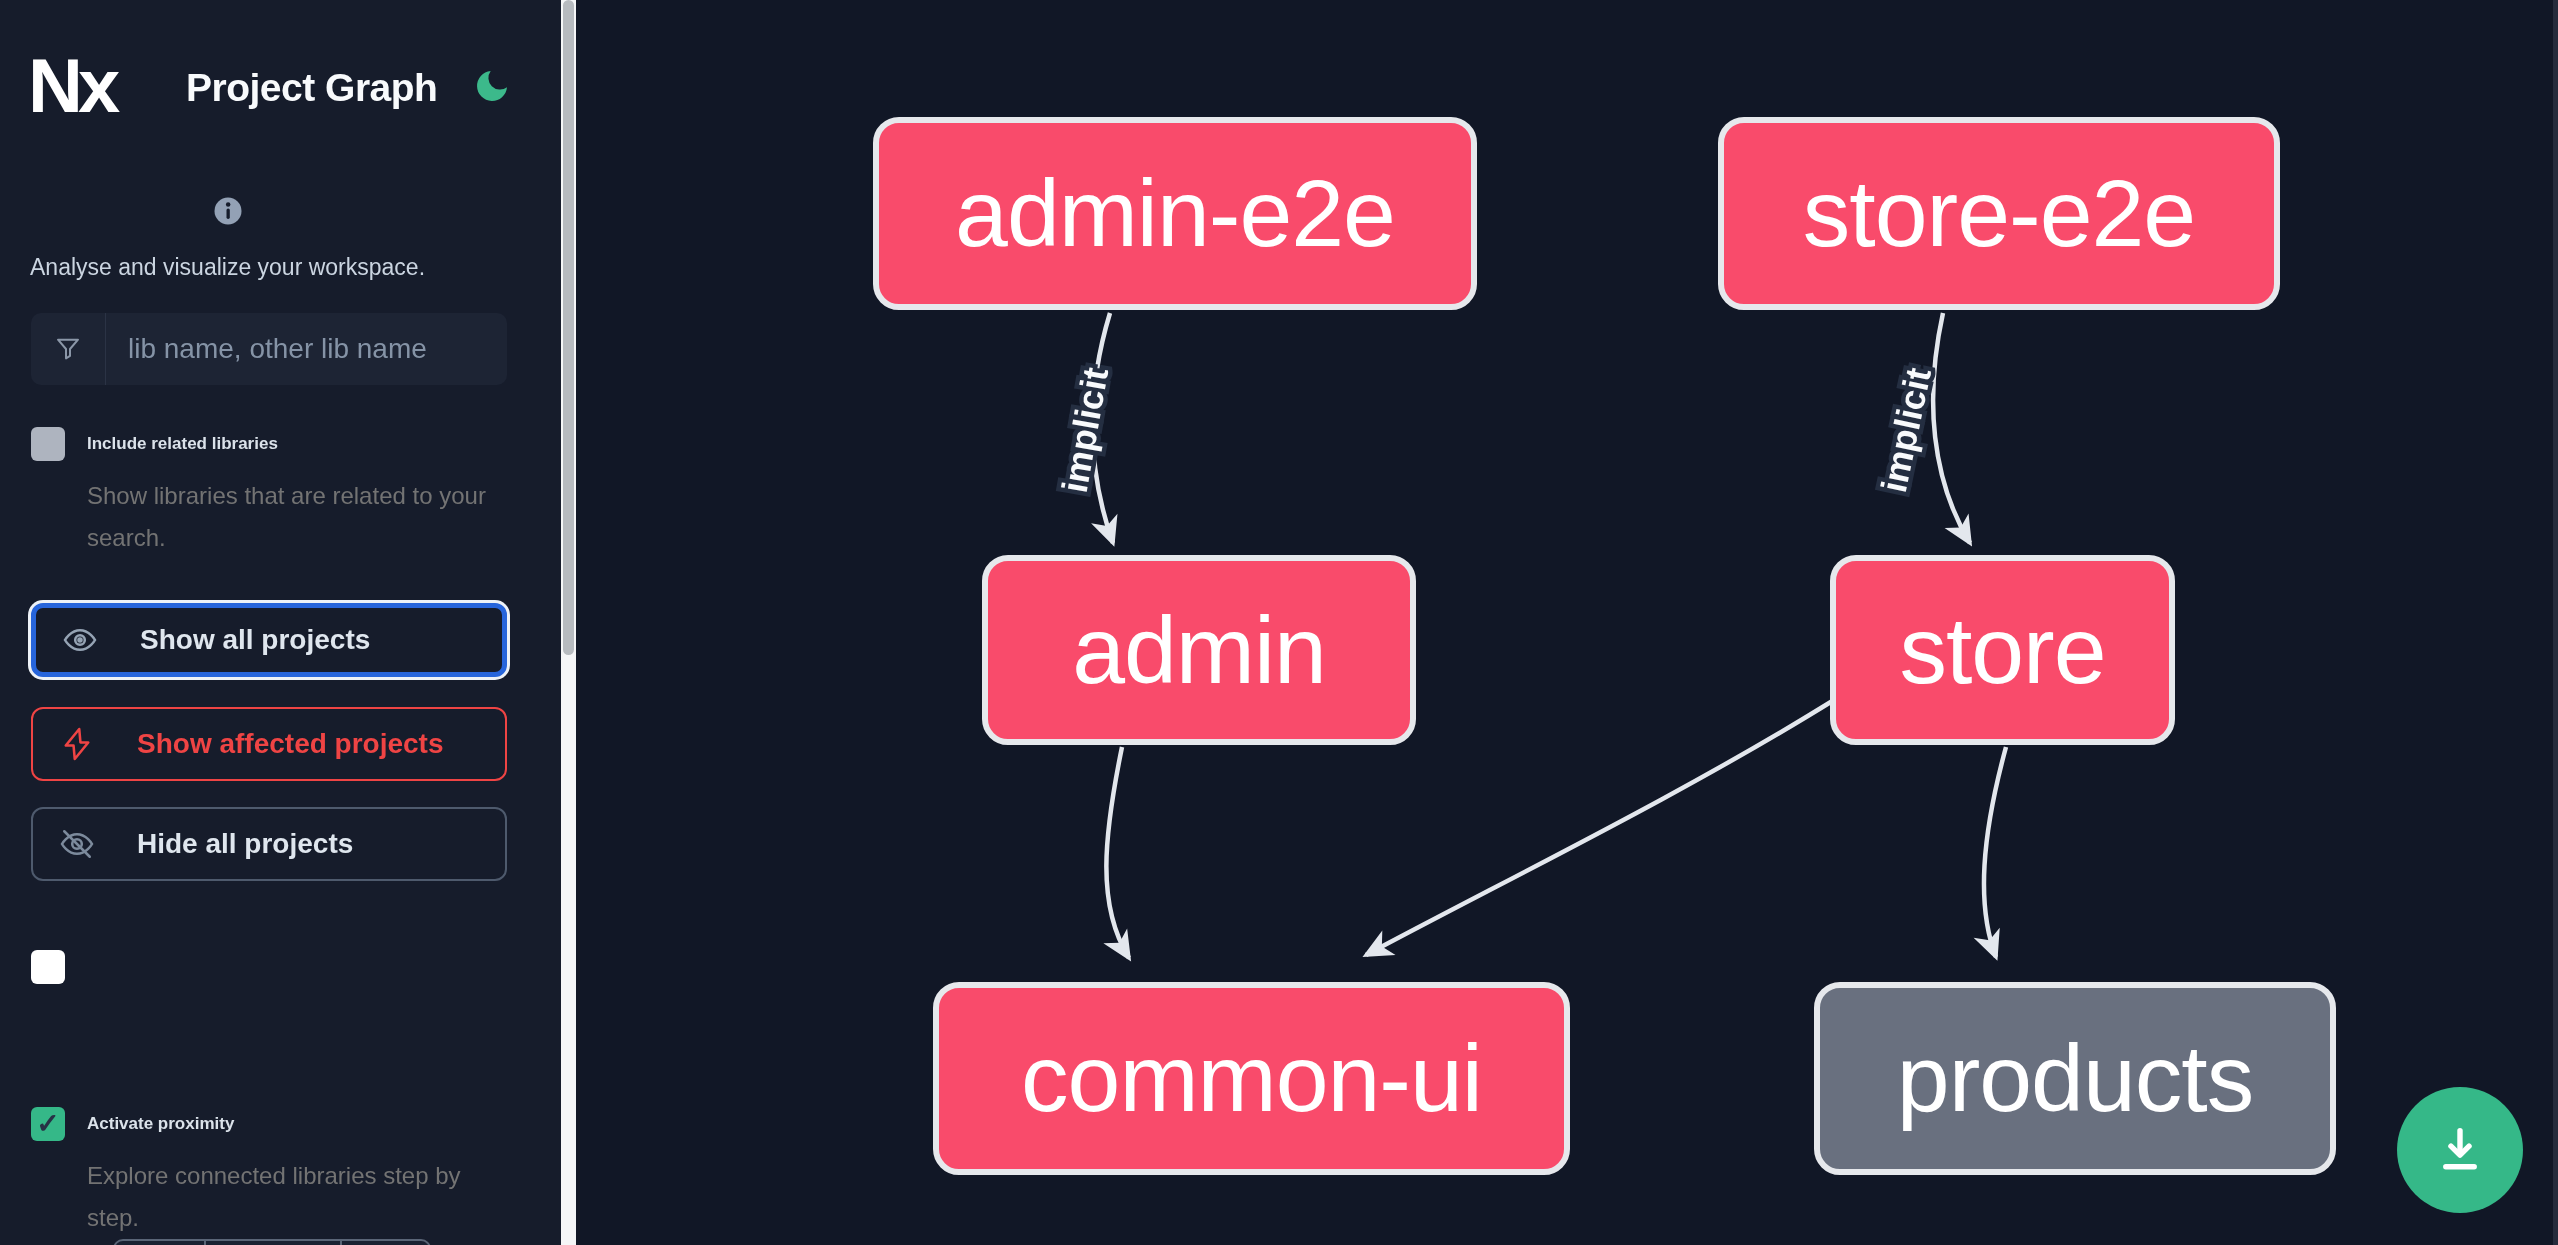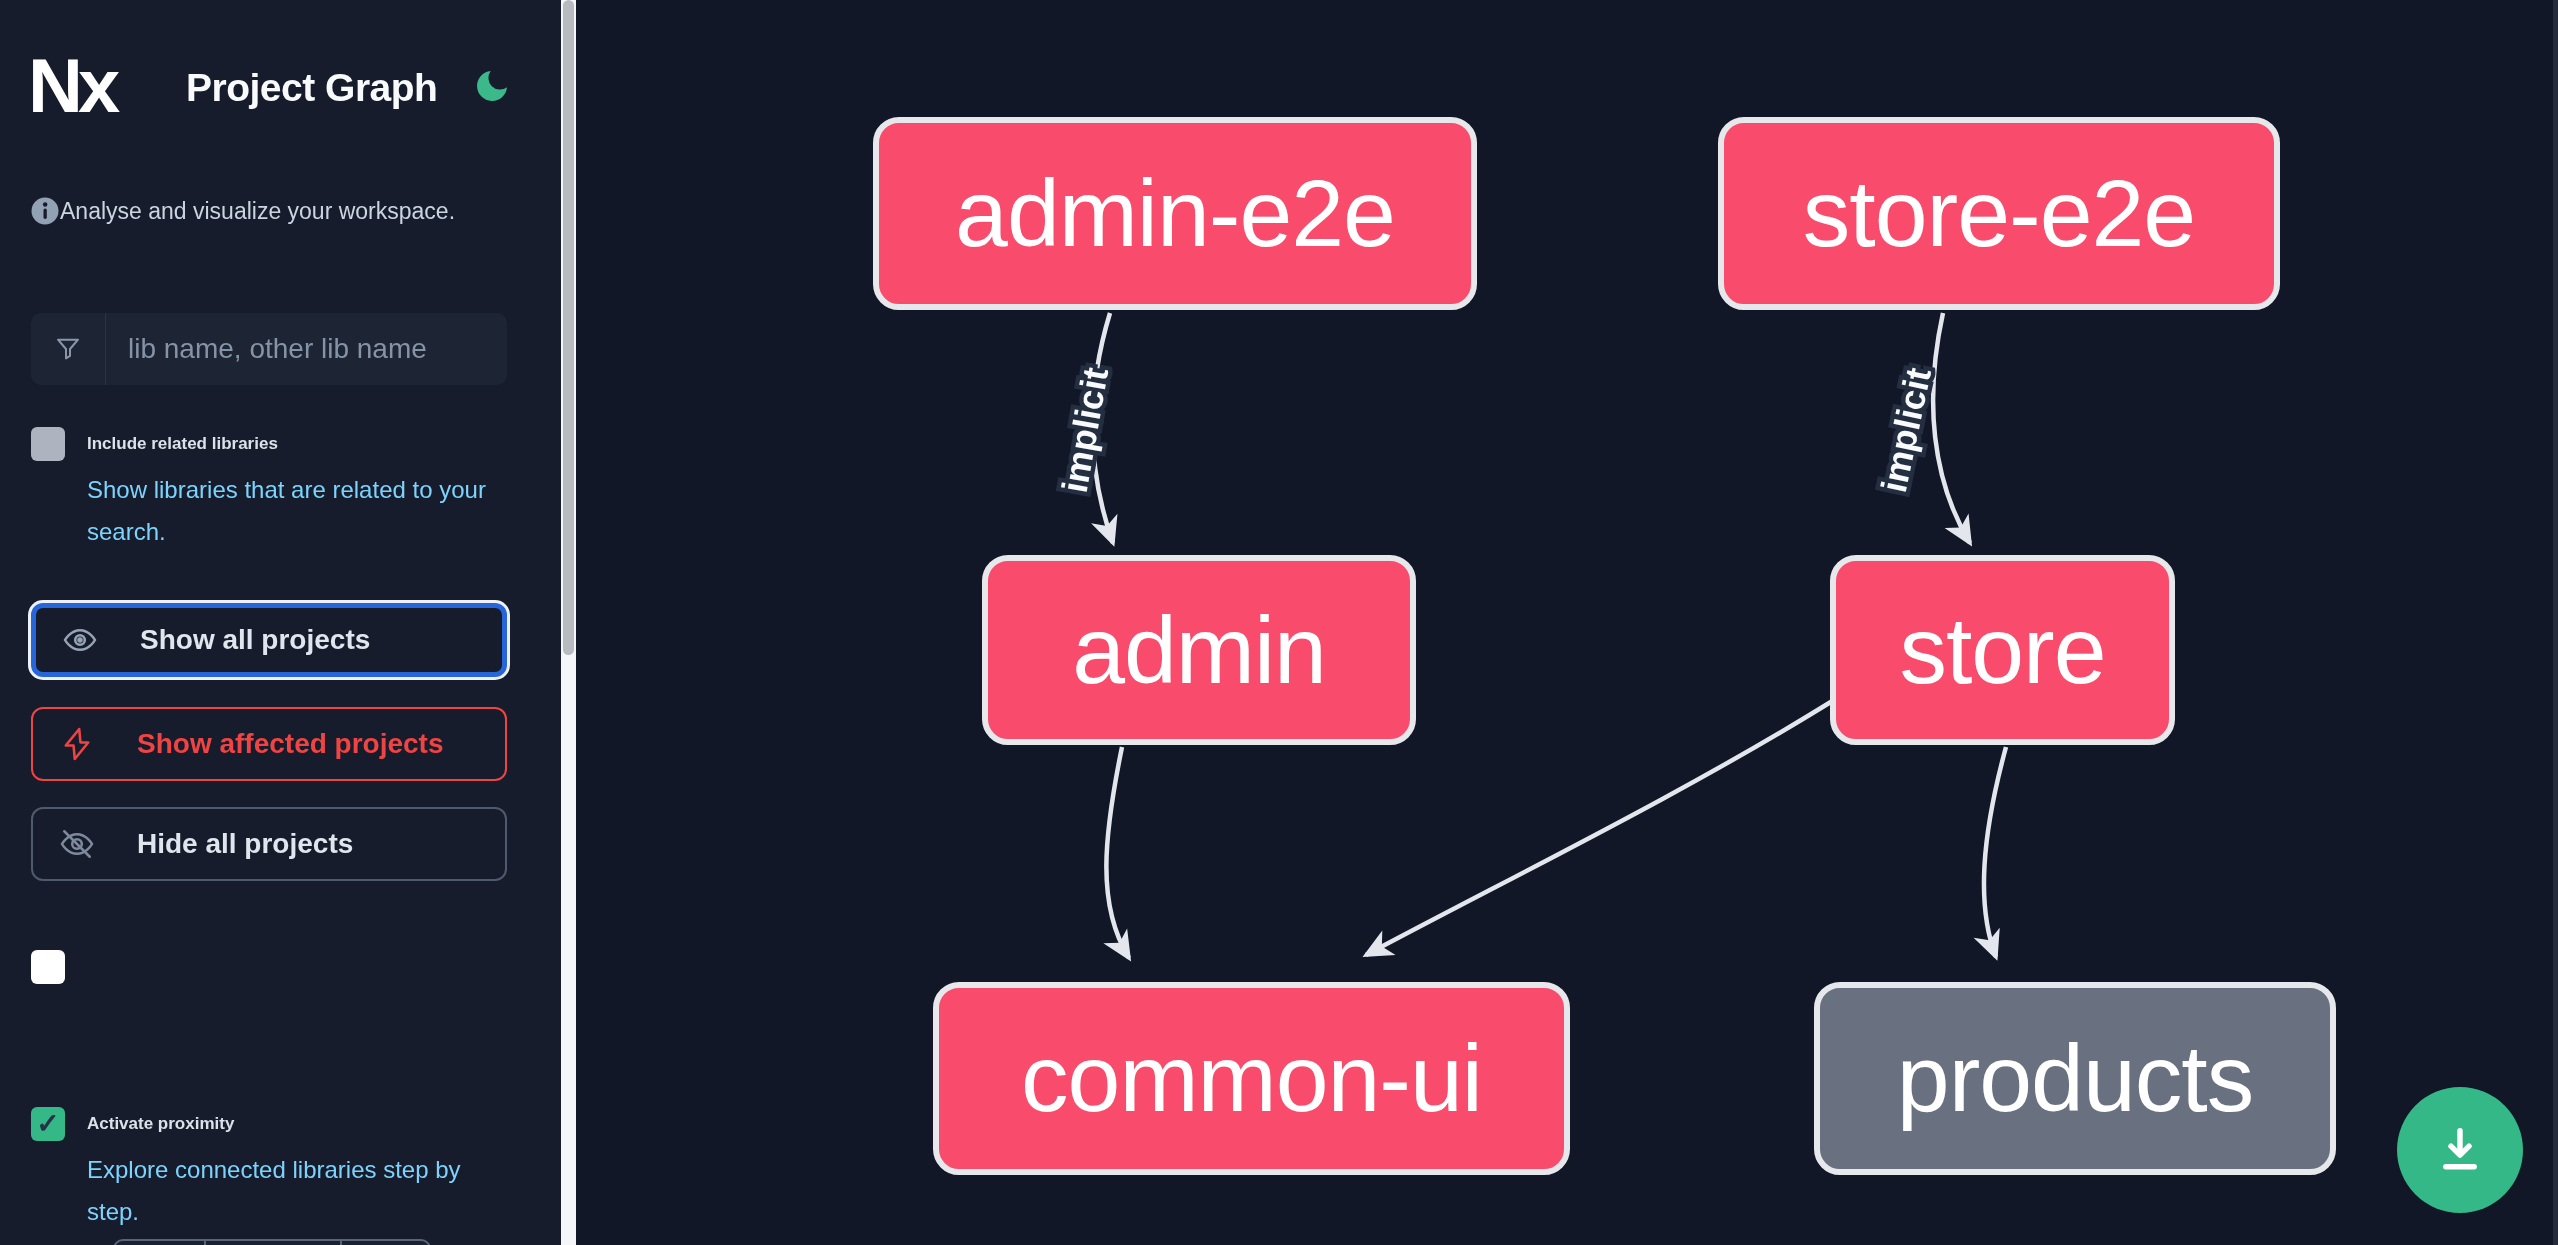--- a/index.html
+++ b/index.html
@@ -6,38 +6,38 @@
   body{width:2558px;height:1245px;position:relative;overflow:hidden;
        font-family:"Liberation Sans",sans-serif;-webkit-font-smoothing:antialiased;}
 
   
   .sidebar{position:absolute;left:0;top:0;width:561px;height:1245px;background:#161c2b;}
   .sb-header{position:absolute;left:30px;top:52px;display:flex;align-items:flex-start;}
   .nx-logo{width:100px;height:70px;}
   .app-title{position:absolute;left:156px;top:14px;font-size:39px;font-weight:700;color:#f8fafc;letter-spacing:-.5px;white-space:nowrap;}
   .moon-btn{position:absolute;left:442px;top:14px;width:40px;height:40px;cursor:pointer;}
 
-  .tagline{position:absolute;left:30px;top:196px;display:flex;align-items:center;gap:0;}
+  .tagline{position:absolute;left:30px;top:196px;display:flex;align-items:center;gap:28px;flex-direction:column;}
   .tagline span{font-size:23px;color:#cbd5e1;}
 
   .search-box{position:absolute;left:31px;top:313px;width:476px;height:72px;background:#1d2434;border-radius:10px;display:flex;align-items:center;}
   .search-icon-cell{width:74px;height:100%;display:flex;align-items:center;justify-content:center;border-right:1px solid #2b3345;flex:0 0 auto;}
   .search-box input{flex:1;height:100%;background:transparent;border:none;outline:none;color:#e2e8f0;font-size:28px;padding:0 22px;font-family:"Liberation Sans",sans-serif;}
   .search-box input::placeholder{color:#8593a6;}
 
   .toggle{position:absolute;left:31px;display:flex;align-items:flex-start;}
   .cb{width:34px;height:34px;border-radius:6px;flex:0 0 auto;margin-top:2px;cursor:pointer;}
   .cb-dim{background:#aeb4bf;}
   .cb-white{background:#ffffff;}
   .cb-checked{background:#35b888;position:relative;}
   .cb-checked::after{content:"\2713";position:absolute;left:0;top:0;width:34px;height:34px;
        color:#273246;font-size:28px;font-weight:700;line-height:34px;text-align:center;}
   .toggle .txt{margin-left:22px;width:430px;}
   .toggle .t-label{font-size:17px;font-weight:700;color:#dbe2ea;line-height:38px;}
-  .toggle .t-desc{font-size:24px;color:#7dd3fc;line-height:42px;margin-top:6px;}
+  .toggle .t-desc{font-size:24px;color:#737373;line-height:42px;margin-top:12px;}
 
   .sb-btn{position:absolute;left:31px;width:476px;height:74px;box-sizing:border-box;border-radius:12px;
        background:#161c2b;display:flex;align-items:center;padding-left:26px;gap:42px;cursor:pointer;}
   .sb-btn span{font-size:28px;font-weight:600;color:#dfe6ee;}
   .btn-focused{border:5px solid #2765db;box-shadow:0 0 0 3px #eef2f7;}
   .btn-danger{border:2px solid #ef4444;}
   .btn-danger span{color:#ef4444;}
   .btn-plain{border:2px solid #4e5a6d;}
 
   .partial-control{position:absolute;left:113px;top:1239px;width:318px;height:14px;box-sizing:border-box;

